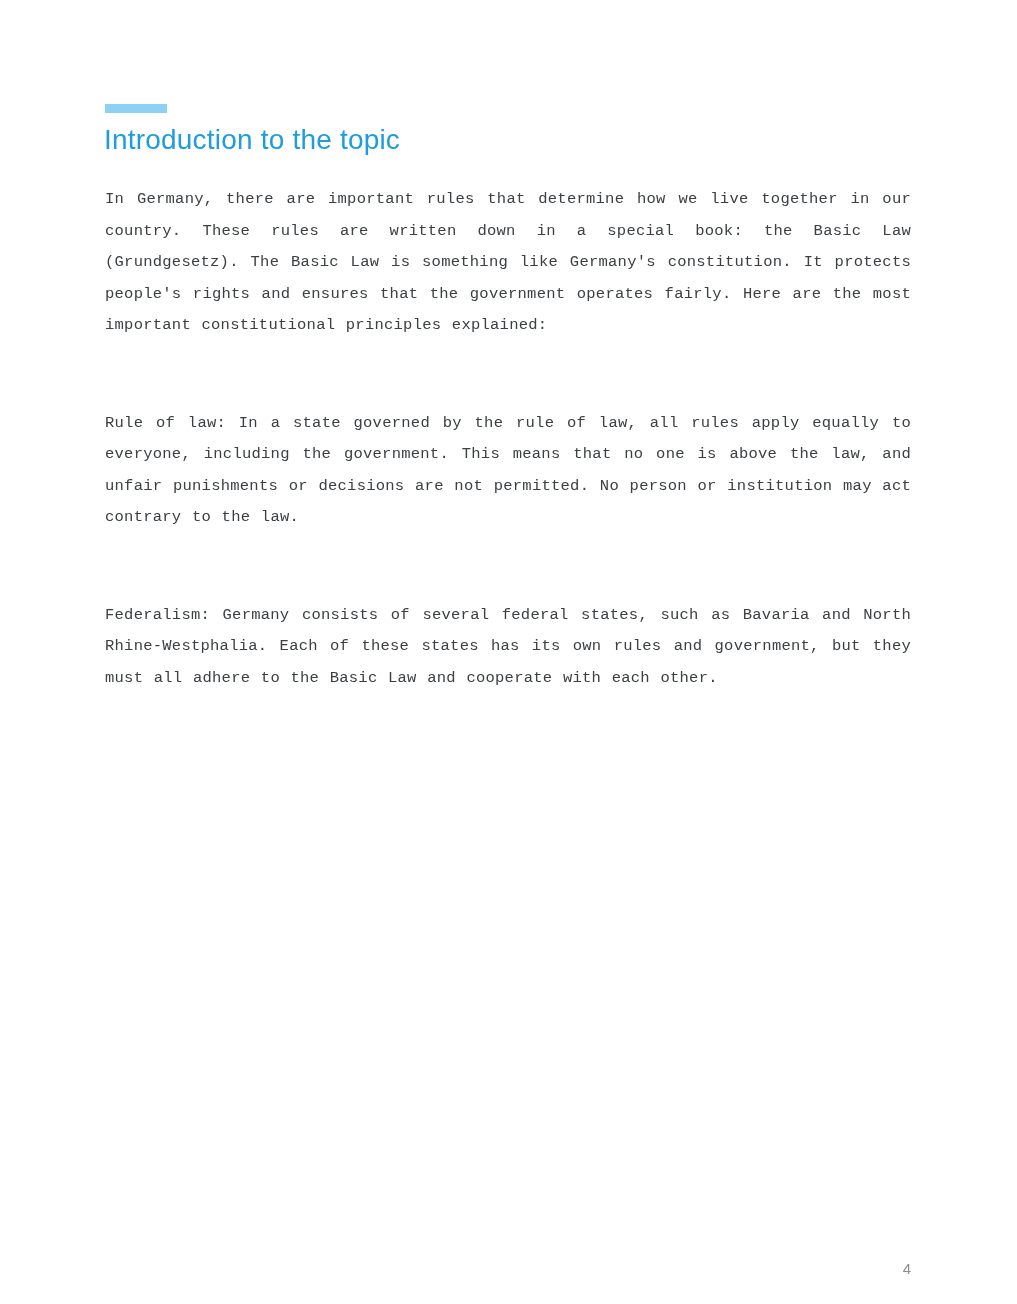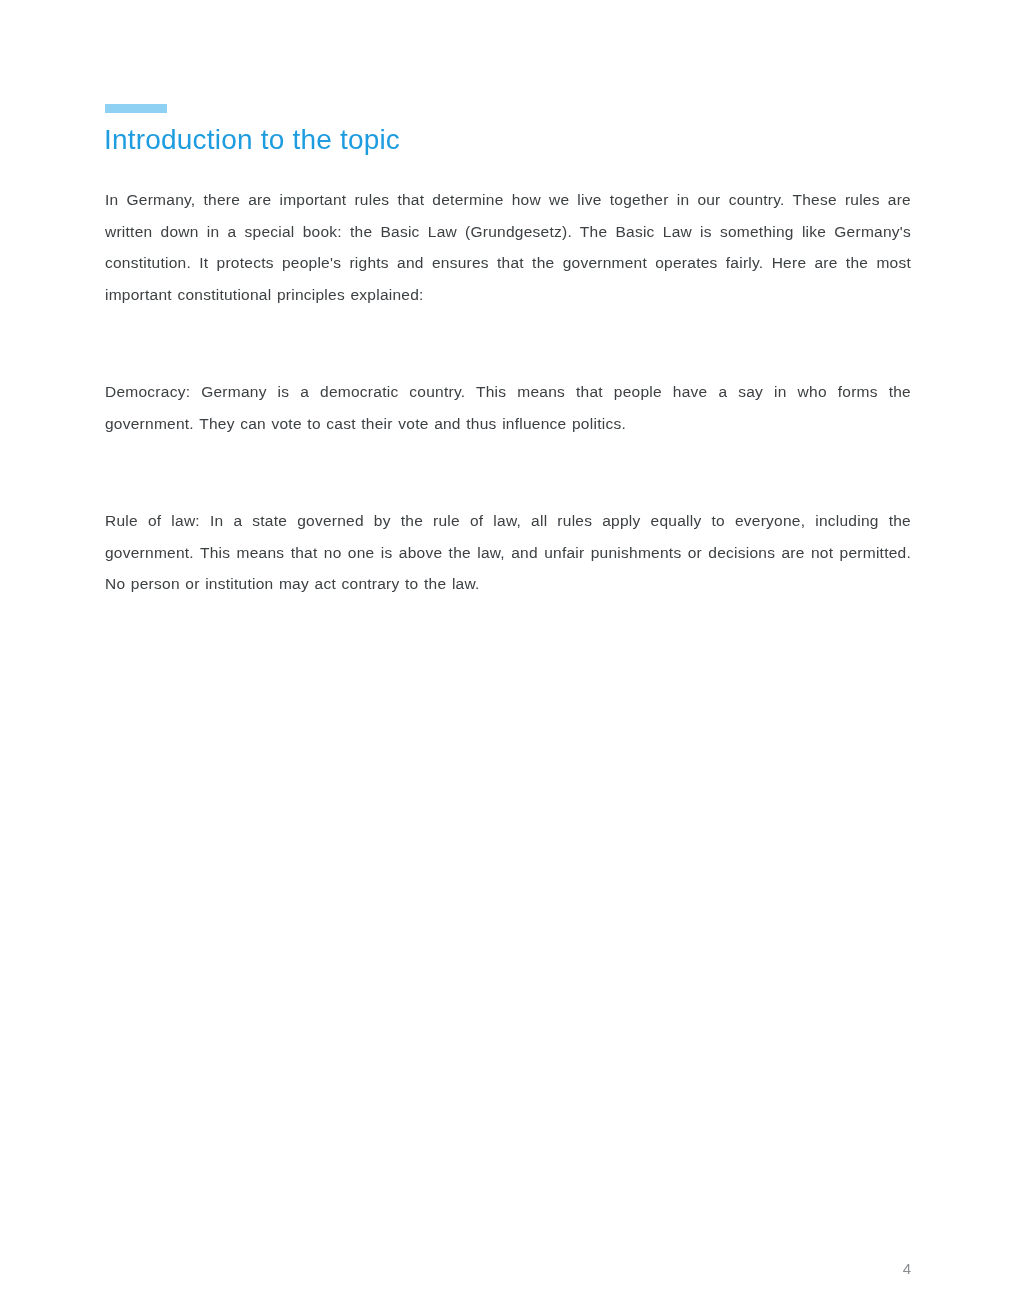--- a/index.html
+++ b/index.html
@@ -46,20 +46,21 @@
     width: 806px;
   }
   .content p {
     font-size: 15.5px;
     line-height: 31.5px;
     letter-spacing: 0.25px;
     word-spacing: 1px;
     color: var(--body-text);
     text-align: justify;
     margin-bottom: 66px;
+    font-family: Liberation Mono, monospace;
   }
   .page-number {
     position: absolute;
     left: 897px;
     top: 1260px;
     width: 20px;
     text-align: center;
     font-size: 15px;
     color: var(--page-number);
   }
@@ -68,19 +69,19 @@
 <body style="--accent-bar: #8fd1f3; --heading: #1e9ce0; --body-text: #3c4043; --page-number: #8a8f94;">
 
 <div class="page">
 
   <div class="accent-bar"></div>
 
   <h1 class="title">Introduction to the topic</h1>
 
   <div class="content">
     <p>In Germany, there are important rules that determine how we live together in our country. These rules are written down in a special book: the Basic Law (Grundgesetz). The Basic Law is something like Germany's constitution. It protects people's rights and ensures that the government operates fairly. Here are the most important constitutional principles explained:</p>
-    <p>Democracy: Germany is a democratic country. This means that people have a say in who forms the government. They can vote to cast their vote and thus influence politics.</p>
     <p>Rule of law: In a state governed by the rule of law, all rules apply equally to everyone, including the government. This means that no one is above the law, and unfair punishments or decisions are not permitted. No person or institution may act contrary to the law.</p>
+    <p>Federalism: Germany consists of several federal states, such as Bavaria and North Rhine-Westphalia. Each of these states has its own rules and government, but they must all adhere to the Basic Law and cooperate with each other.</p>
   </div>
 
   <div class="page-number">4</div>
 
 </div>
 
 </body></html>

